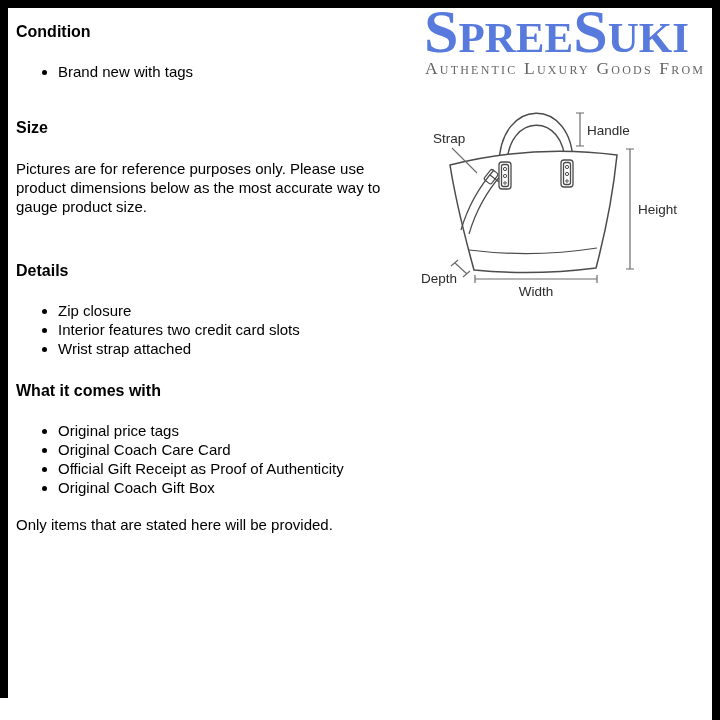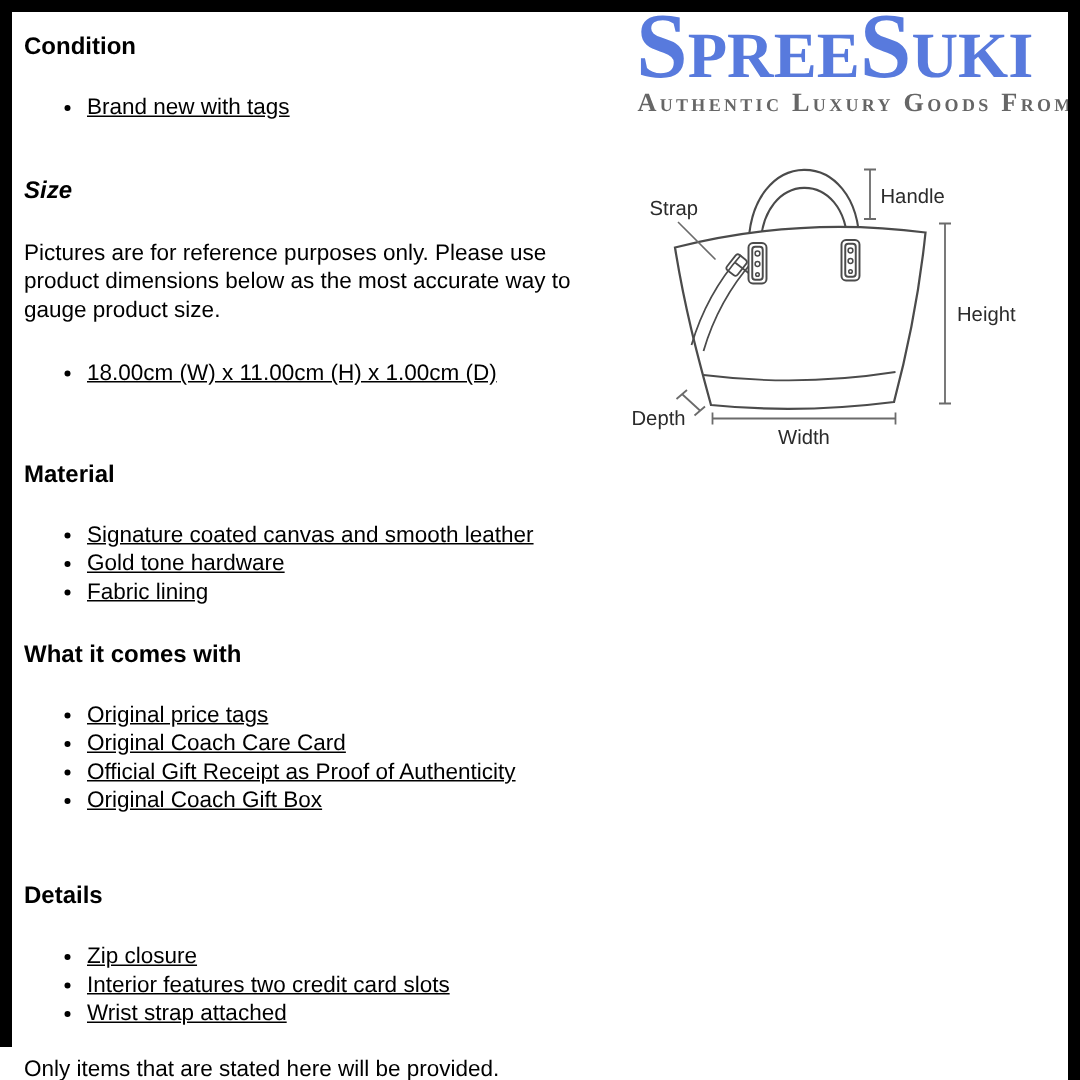--- a/index.html
+++ b/index.html
@@ -29,26 +29,26 @@
     font-size: 16px;
     line-height: 19px;
     font-weight: bold;
     padding: 0;
   }
   .text-col ul {
     padding-left: 42px;
     margin-bottom: 0;
     list-style: disc;
   }
-  .text-col li { line-height: 19px; text-decoration: underline; }
+  .text-col li { line-height: 19px; }
   .text-col p { margin-bottom: 0; }
 
   .h-condition { margin: 14px 0 11px; }
   .ul-condition { margin: 21px 0 0; }
-  .h-size { margin: 37px 0 0; font-style: italic; }
+  .h-size { margin: 37px 0 0; }
   .p-size { margin: 22px 0 16px; }
   .ul-size { margin: 23px 0 0; }
   .h-material { margin: 49px 0 0; }
   .ul-material { margin: 21px 0 0; }
   .h-details { margin: 45px 0 0; }
   .ul-details { margin: 21px 0 0; }
   .h-what { margin: 23px 0 0; }
   .ul-what { margin: 21px 0 0; }
   .p-note { margin: 18px 0 0; }
 
@@ -64,21 +64,21 @@
     line-height: 62px;
     letter-spacing: 0px;
     color: #587add;
     white-space: nowrap;
   }
   .brand-tagline {
     position: absolute;
     left: 425px; top: 58px;
     z-index: 1;
     font-family: "Liberation Serif", serif;
-    font-weight: bold;
+    font-weight: normal;
     font-variant: small-caps;
     font-size: 17.5px;
     line-height: 20px;
     letter-spacing: 2.2px;
     color: #666666;
     white-space: nowrap;
   }
 
   
   .diagram {
@@ -107,53 +107,42 @@
     <section>
       <h3 class="h-condition">Condition</h3>
       <ul class="ul-condition">
         <li>Brand new with tags</li>
       </ul>
     </section>
 
     <section>
       <h3 class="h-size">Size</h3>
       <p class="p-size">Pictures are for reference purposes only. Please use product dimensions below as the most accurate way to gauge product size.</p>
-      <ul class="ul-size">
-        <li>18.00cm (W) x 11.00cm (H) x 1.00cm (D)</li>
-      </ul>
-    </section>
-
-    <section>
-      <h3 class="h-material">Material</h3>
-      <ul class="ul-material">
-        <li>Signature coated canvas and smooth leather</li>
-        <li>Gold tone hardware</li>
-        <li>Fabric lining</li>
+    </section>
+
+
+    <section>
+      <h3 class="h-details">Details</h3>
+      <ul class="ul-details">
+        <li>Zip closure</li>
+        <li>Interior features two credit card slots</li>
+        <li>Wrist strap attached</li>
       </ul>
     </section>
 
     <section>
       <h3 class="h-what">What it comes with</h3>
       <ul class="ul-what">
         <li>Original price tags</li>
         <li>Original Coach Care Card</li>
         <li>Official Gift Receipt as Proof of Authenticity</li>
         <li>Original Coach Gift Box</li>
       </ul>
     </section>
 
-    <section>
-      <h3 class="h-details">Details</h3>
-      <ul class="ul-details">
-        <li>Zip closure</li>
-        <li>Interior features two credit card slots</li>
-        <li>Wrist strap attached</li>
-      </ul>
-    </section>
-
     <p class="p-note">Only items that are stated here will be provided.</p>
   </div>
 </div>
 
 <div class="brand-logo">SpreeSuki</div>
 <div class="brand-tagline"><span>Authentic Luxury Goods From </span></div>
 
 <div class="diagram">
   <svg width="300" height="205" viewBox="0 0 300 205">
 

